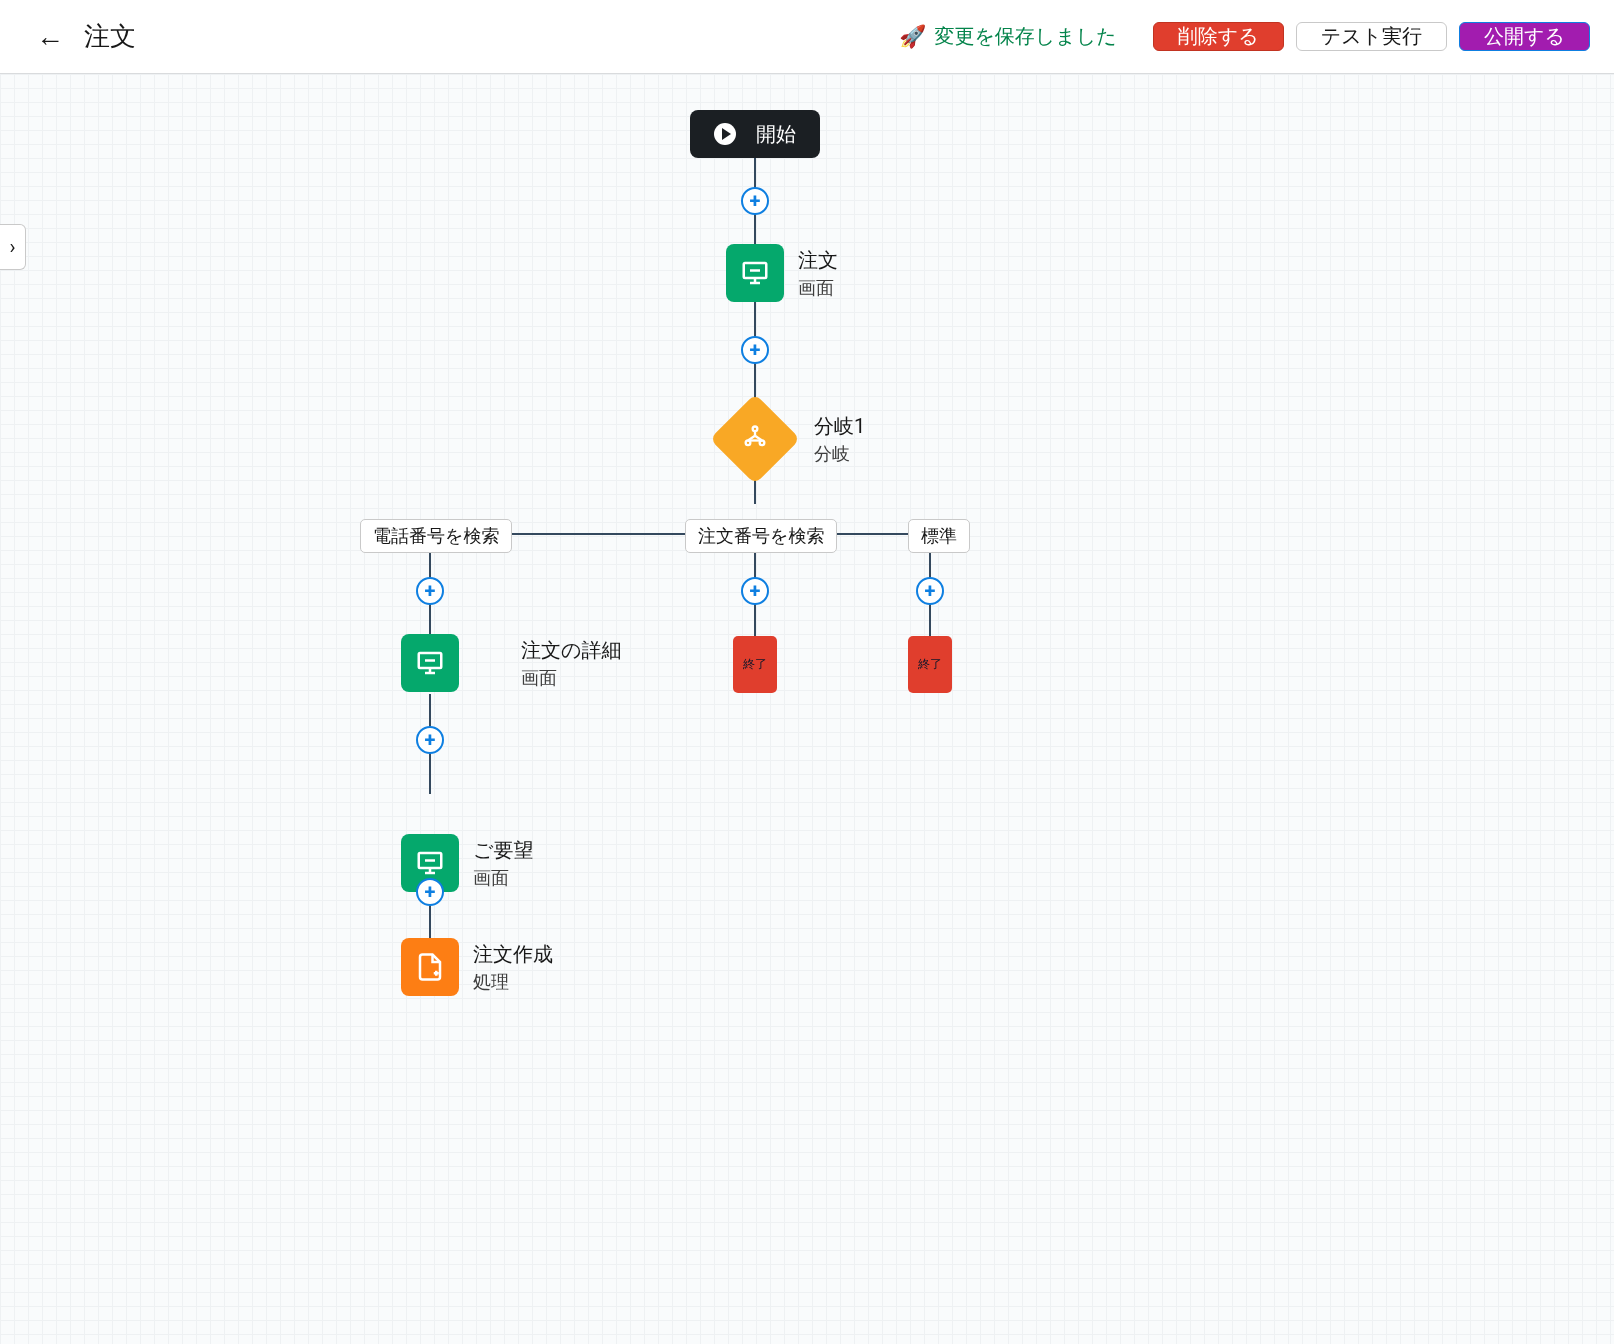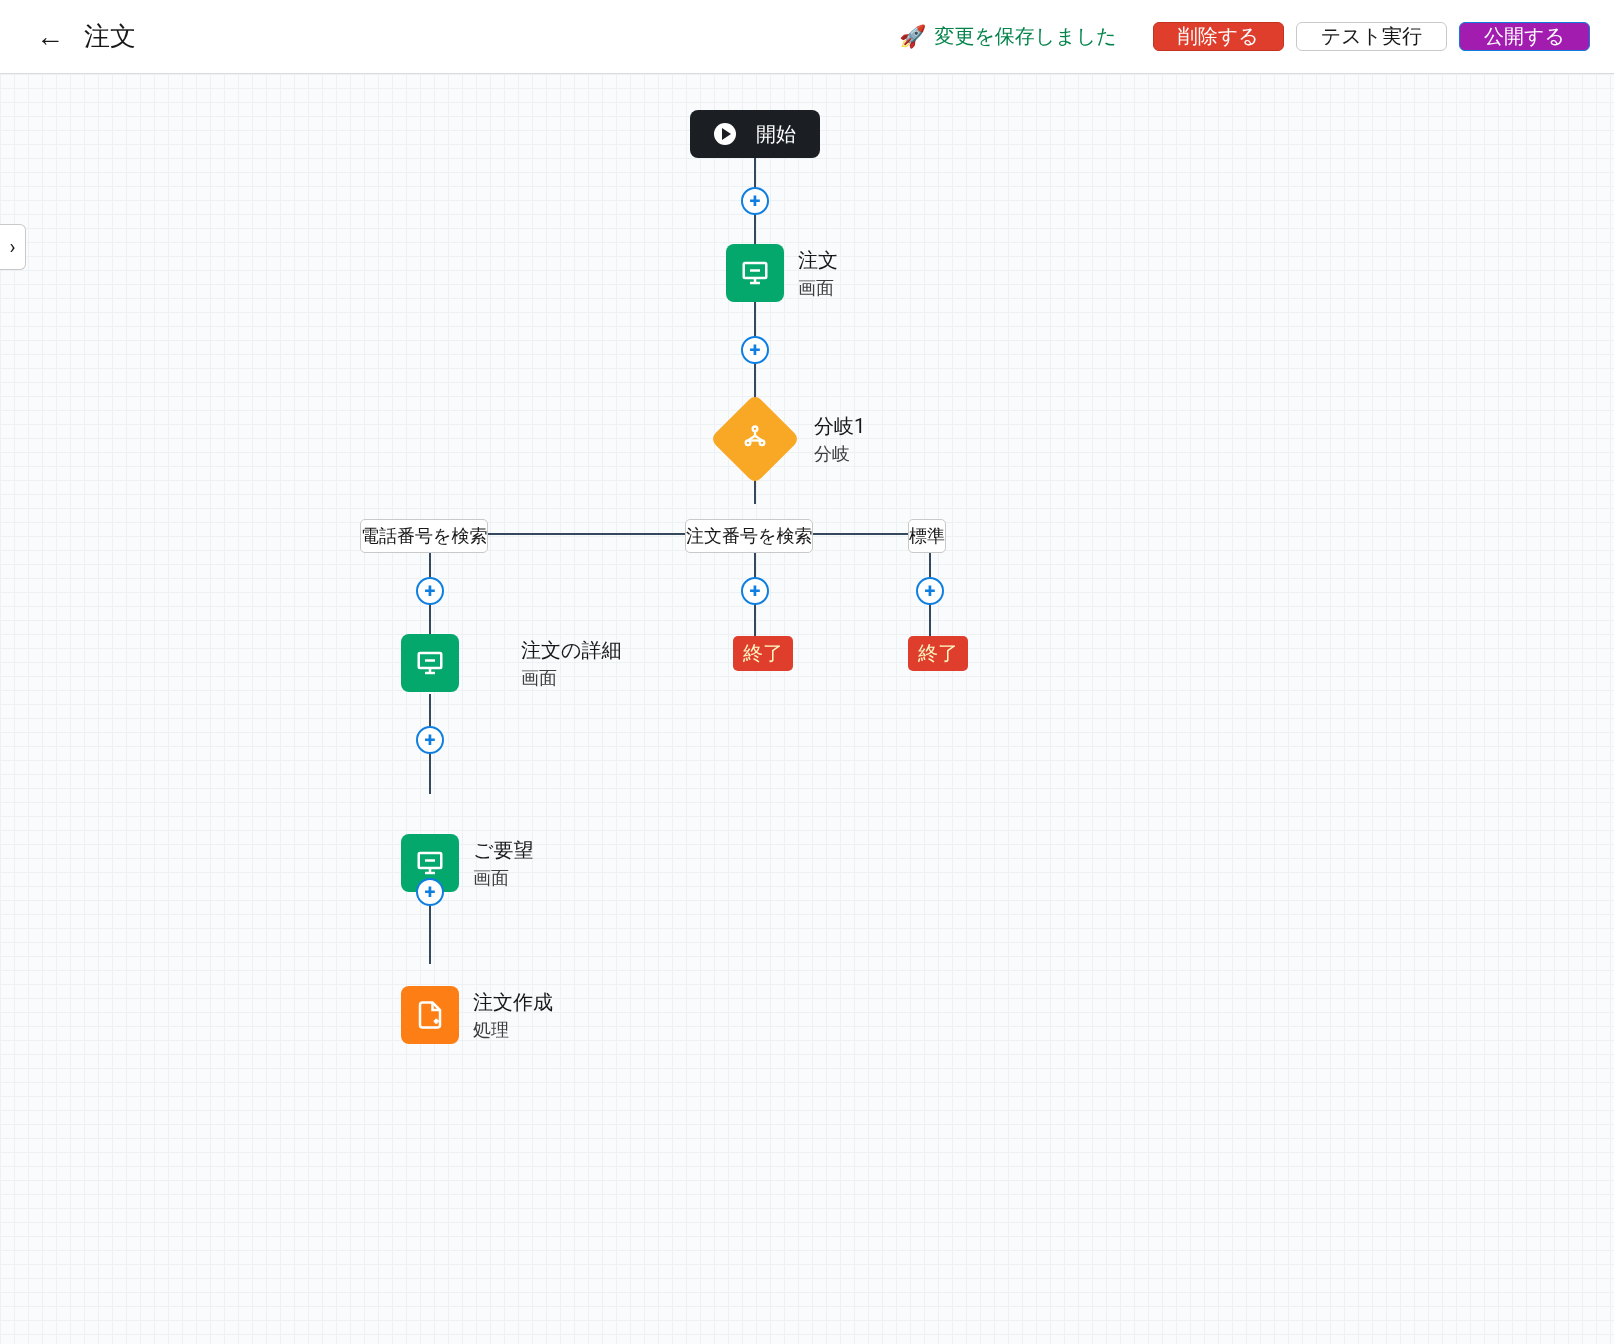--- a/index.html
+++ b/index.html
@@ -23,22 +23,22 @@
 .node-start { width: 130px; height: 48px; background: #1b1f23; border-radius: 8px; display: flex; align-items: center; justify-content: center; gap: 20px; color: #fff; font-size: 20px; }
 .node-teal { background: #05a86c; }
 .node-orange-action { background: #fd7e14; }
 .diamond-wrap { width: 90px; height: 90px; display: flex; align-items: center; justify-content: center; }
 .diamond { width: 64px; height: 64px; background: #f9a825; transform: rotate(45deg); border-radius: 8px; display: flex; align-items: center; justify-content: center; }
 .diamond-inner { transform: rotate(-45deg); color: #fff; }
 .node-label { margin-left: 14px; display: flex; flex-direction: column; }
 .node-label-title { font-size: 20px; color: #181818; }
 .node-label-sub { font-size: 18px; color: #3e3e3e; margin-top: 2px; }
 .plus-btn { position: absolute; width: 28px; height: 28px; border-radius: 50%; border: 2px solid #0e7fe1; background: #fff; color: #0e7fe1; display: flex; align-items: center; justify-content: center; font-size: 20px; font-weight: bold; cursor: pointer; }
-.branch-label { position: absolute; background: #fff; border: 1px solid #c9c9c9; border-radius: 5px; padding: 4px 0; font-size: 18px; color: #181818; white-space: nowrap; }
-.end-tag { position: absolute; background: #e03e2d; color: #fef9c3; font-size: 20px; padding: 4px 10px; border-radius: 5px; }
+.branch-label { position: absolute; background: #fff; border: 1px solid #c9c9c9; border-radius: 5px; padding: 4px 12px; font-size: 18px; color: #181818; white-space: nowrap; }
+.end-tag { position: absolute; background: #e03e2d; color: #0f172a; font-size: 12px; padding: 20px 10px; border-radius: 5px; }
 svg.lines { position: absolute; top: 0; left: 0; width: 100%; height: 100%; pointer-events: none; }
 svg.lines line { stroke: #34495e; stroke-width: 2; }
 .screen-icon { color: #fff; }
 .play-circle { width: 22px; height: 22px; border-radius: 50%; background: #fff; display: flex; align-items: center; justify-content: center; }
 .play-tri { width: 0; height: 0; border-left: 9px solid #1b1f23; border-top: 6px solid transparent; border-bottom: 6px solid transparent; margin-left: 2px; }
 </style>
 </head>
 <body>
 
 <div class="header">
@@ -163,21 +163,21 @@
         </svg>
     </div>
     <div class="node-label">
       <span class="node-label-title">ご要望</span>
       <span class="node-label-sub">画面</span>
     </div>
   </div>
 
   <div class="plus-btn" style="left:416px; top:804px;">+</div>
 
-  <div class="node" style="left:401px; top:864px;margin-top:48px;">
+  <div class="node" style="left:401px; top:864px;">
     <div class="node-box node-orange-action">
       <svg class="screen-icon" width="30" height="30" viewBox="0 0 24 24" fill="none" stroke="currentColor" stroke-width="2">
           <path d="M14 2H6a2 2 0 0 0-2 2v16a2 2 0 0 0 2 2h12a2 2 0 0 0 2-2V8z"></path>
           <polyline points="14 2 14 8 20 8"></polyline>
           <line x1="15" y1="17" x2="19" y2="17"></line>
           <line x1="17" y1="15" x2="17" y2="19"></line>
         </svg>
     </div>
     <div class="node-label">
       <span class="node-label-title">注文作成</span>

